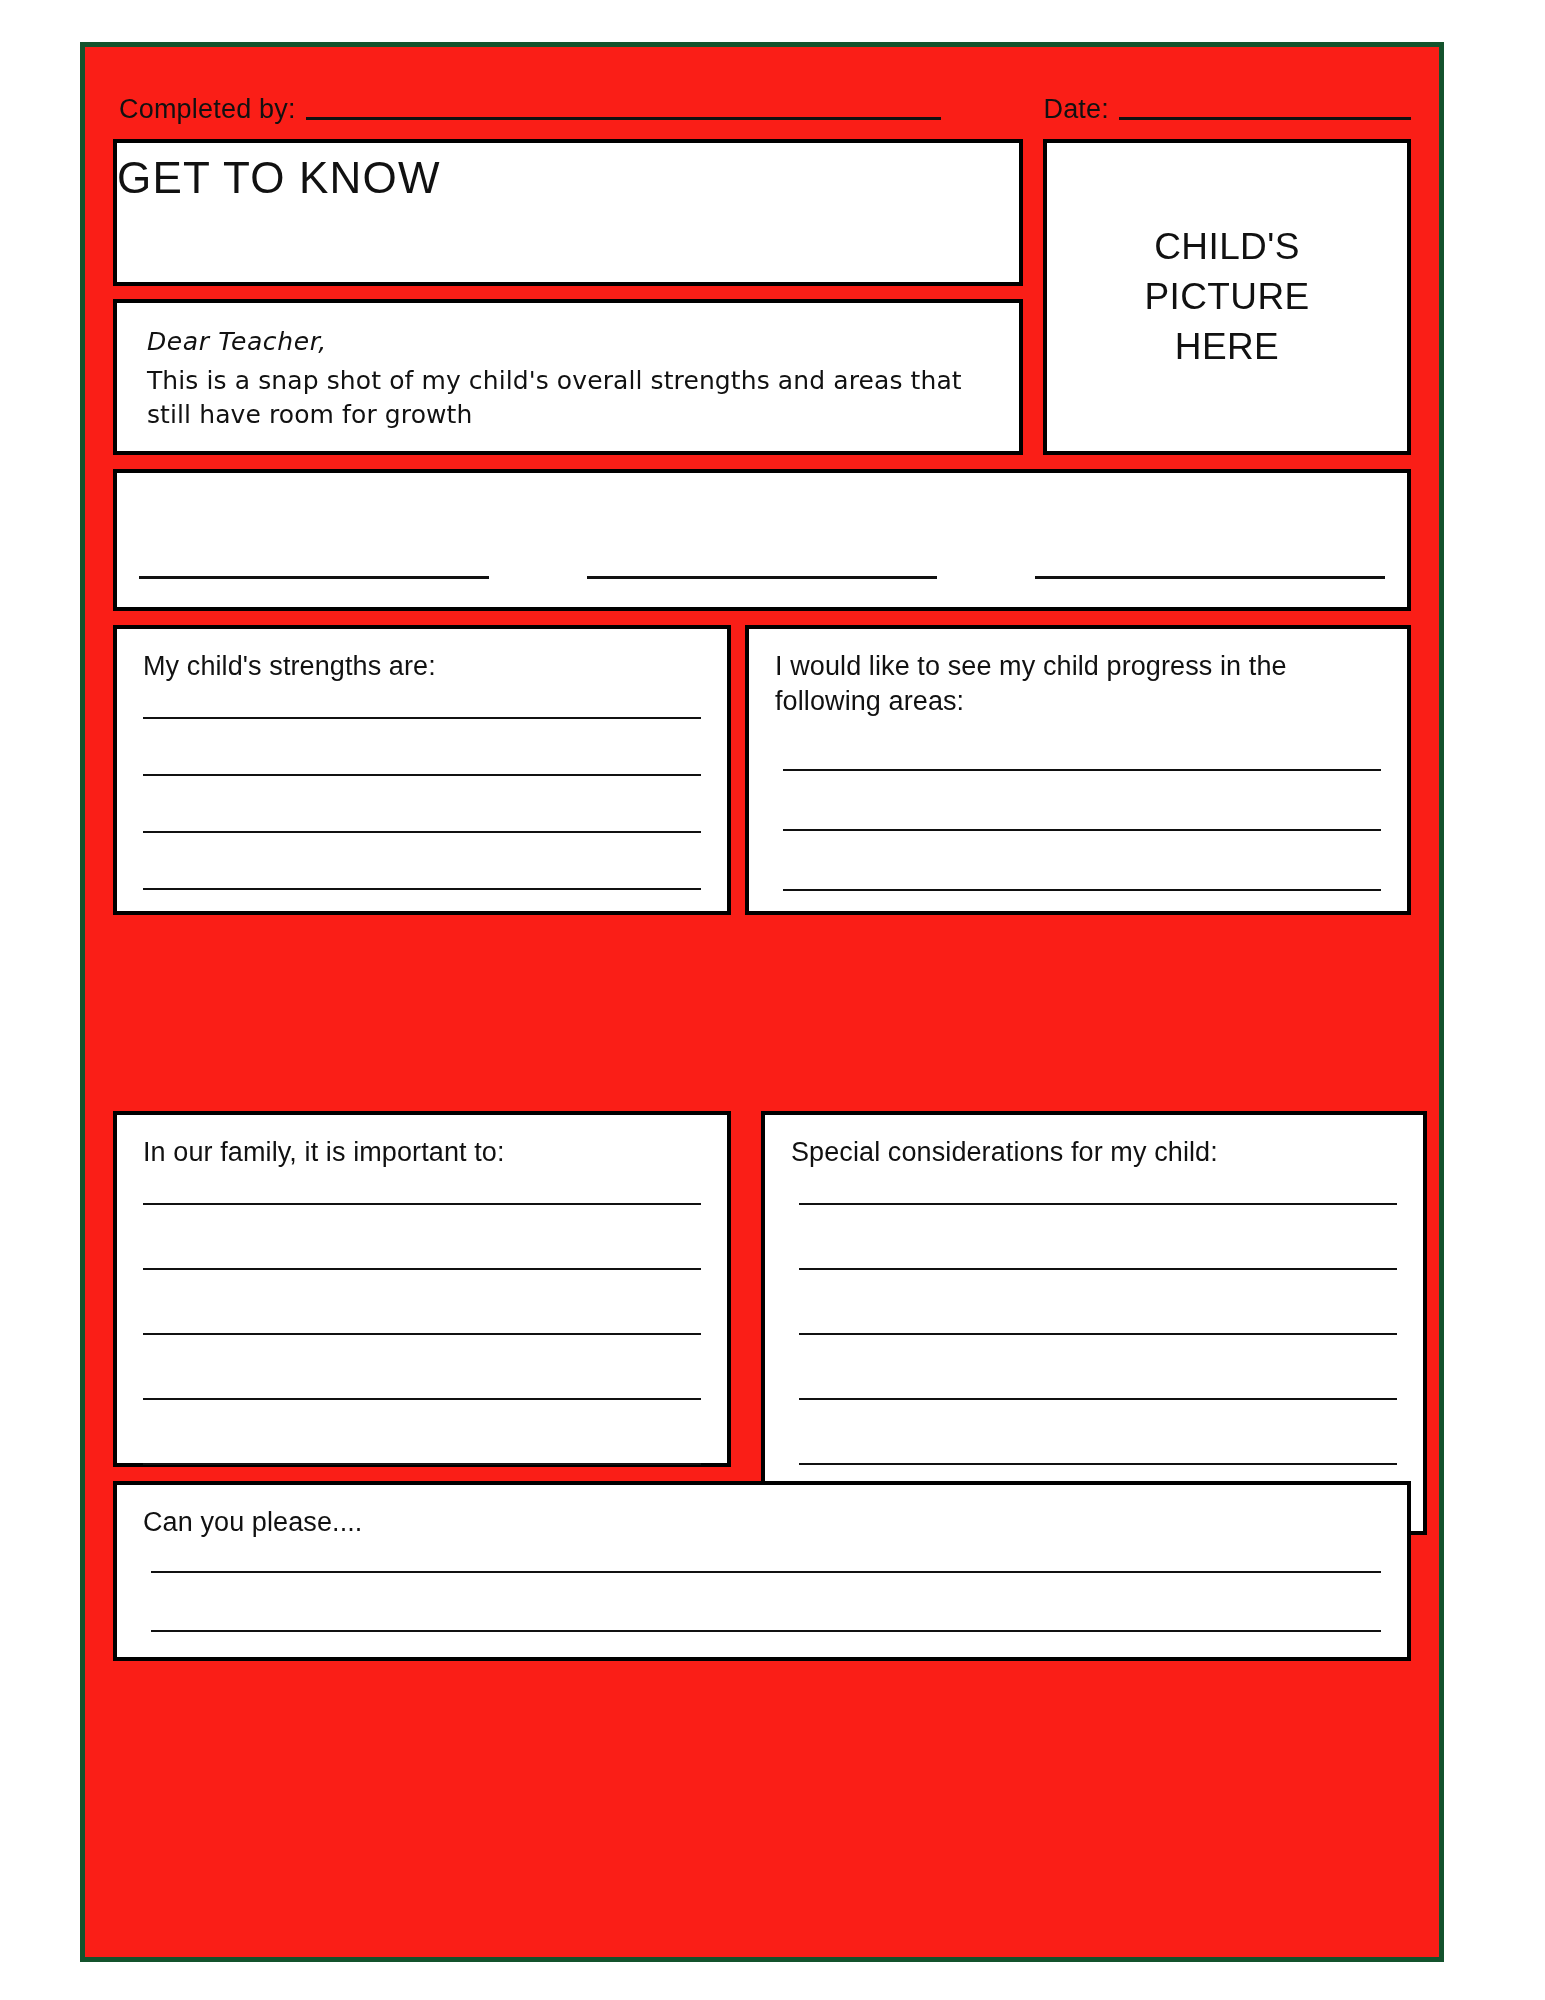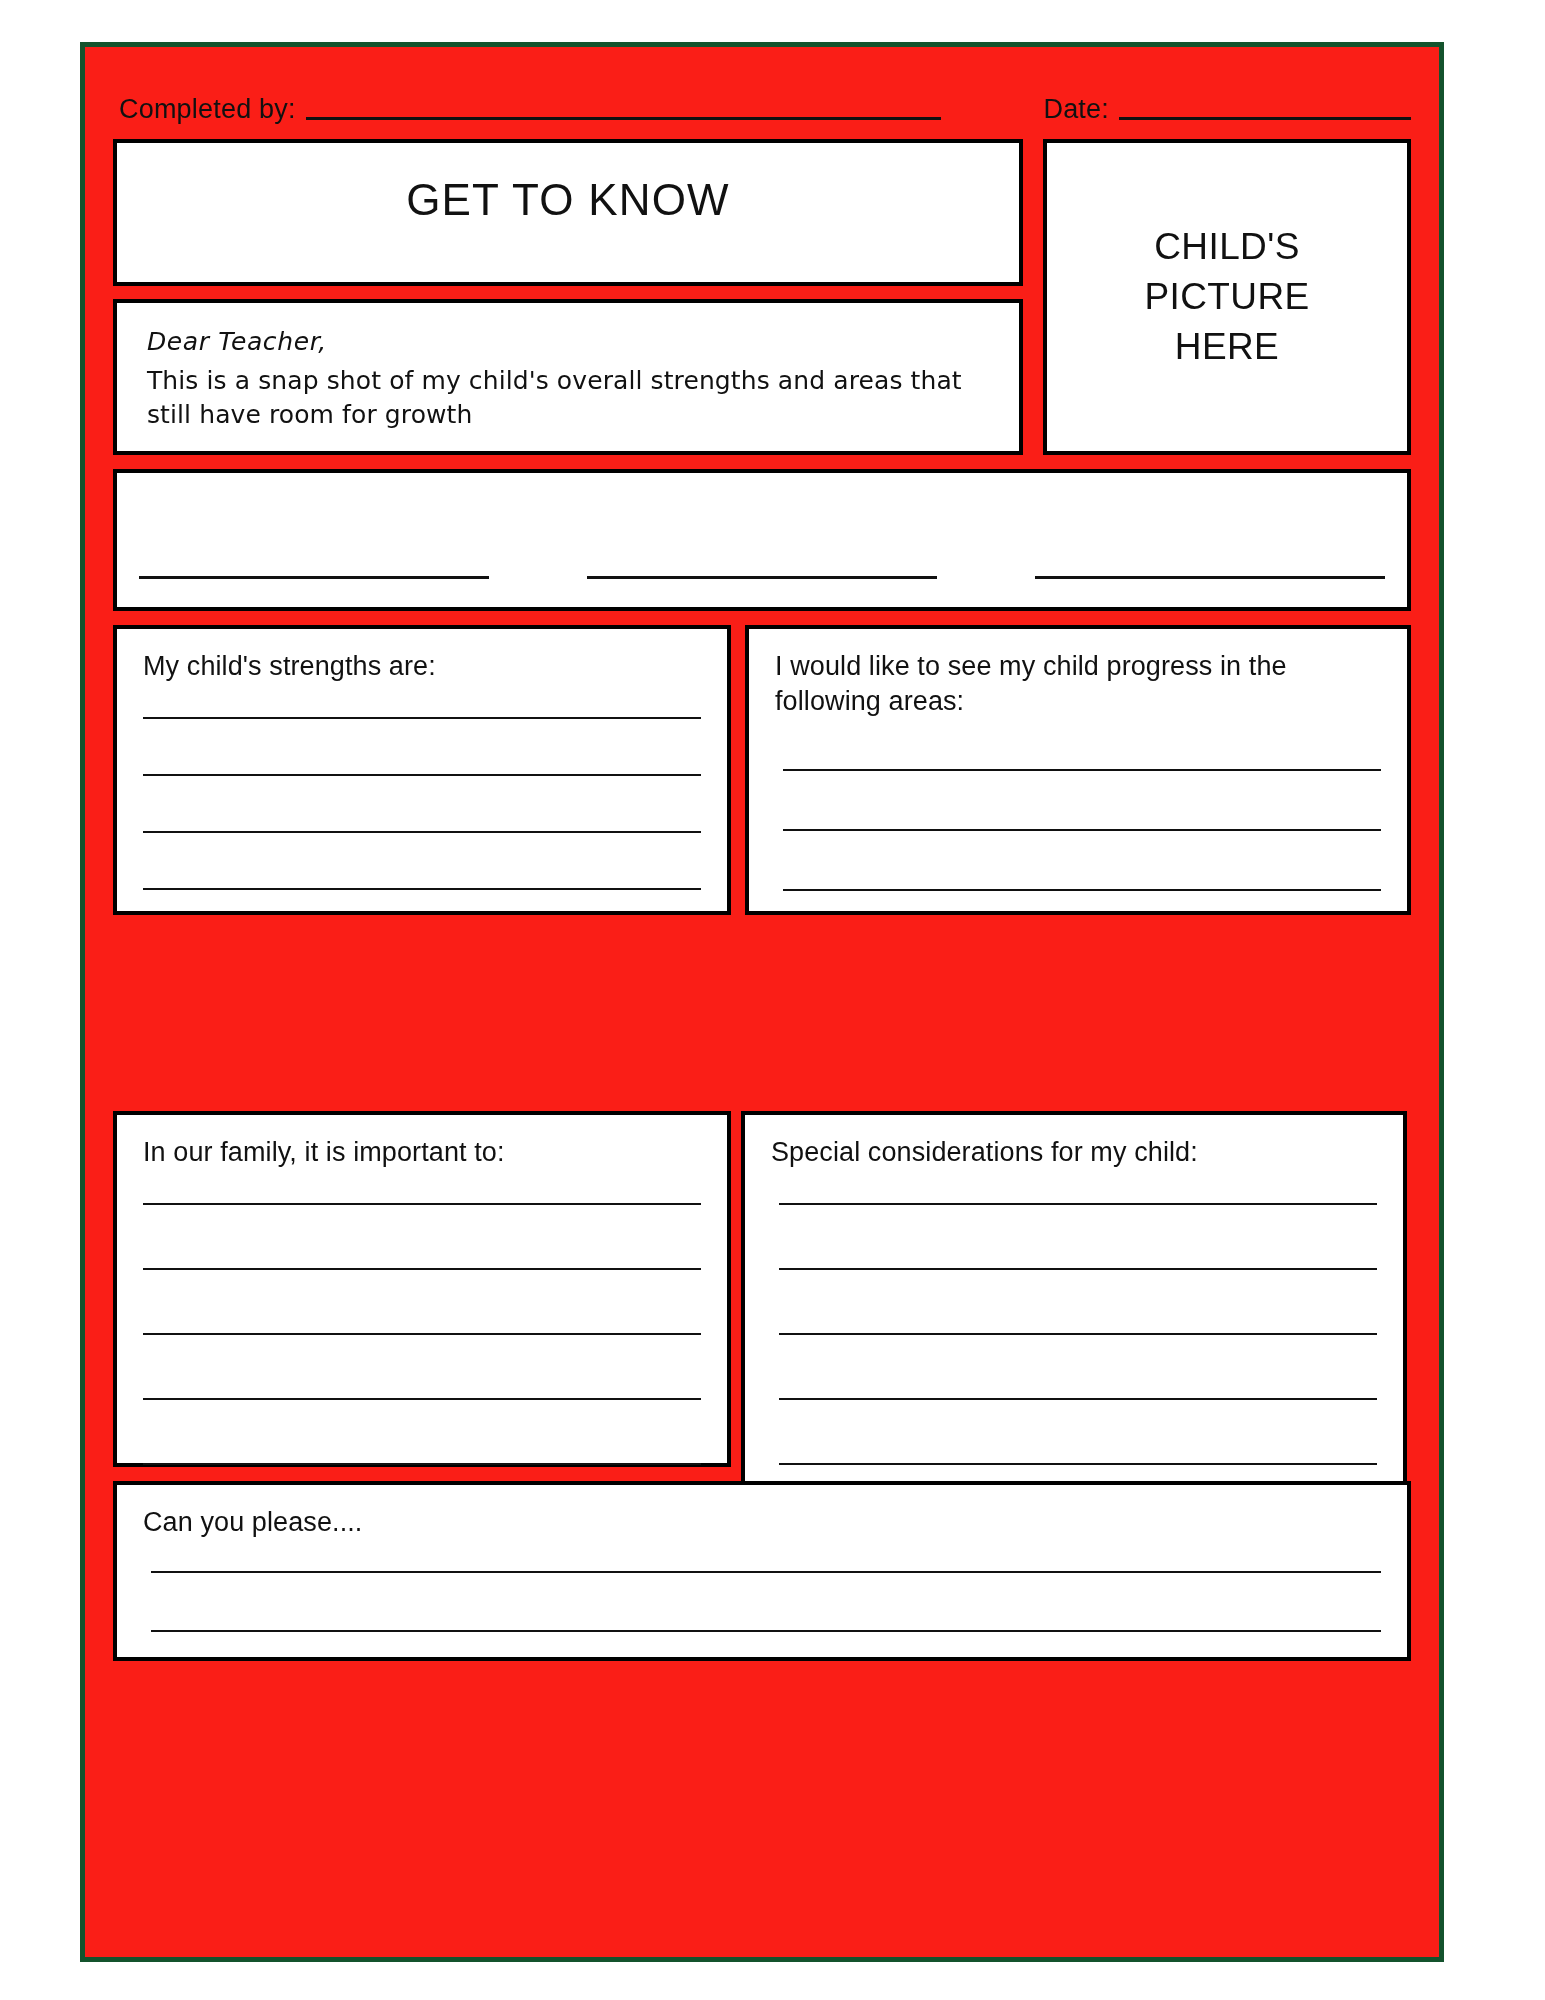--- a/index.html
+++ b/index.html
@@ -78,23 +78,22 @@
     letter-spacing: 0.1px;
   }
 
   
   .card-header-title {
     left: 28px;
     top: 92px;
     width: 910px;
     height: 147px;
     display: flex;
-    justify-content: center;
     align-items: flex-start;
-    padding-top: 32px;
+    padding-top: 10px;
   }
   .big-title {
     font-size: 44px;
     letter-spacing: 1.2px;
     color: #111;
     font-weight: 400;
   }
 
   
   .card-letter {
@@ -190,21 +189,21 @@
 
   
   .card-family {
     left: 28px;
     top: 1064px;
     width: 618px;
     height: 356px;
     padding: 20px 0 0 0;
   }
   .card-special {
-    left: 656px;
+    left: 676px;
     top: 1064px;
     width: 666px;
     height: 424px;
     padding: 20px 0 0 0;
   }
 
   
   .card-ask {
     left: 28px;
     top: 1434px;

